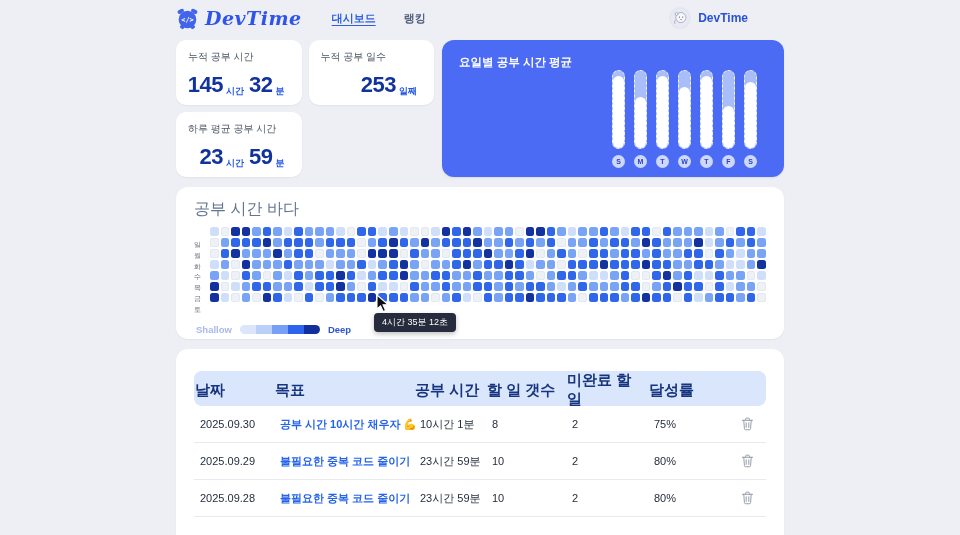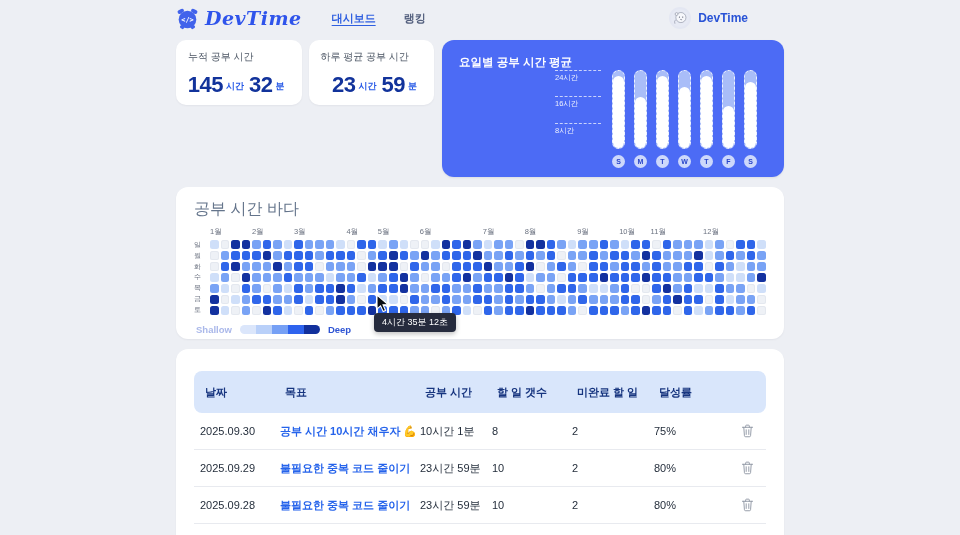--- a/index.html
+++ b/index.html
@@ -20,21 +20,21 @@
   .avatar { width:22px; height:22px; border-radius:50%; background:#e4e7f2; display:flex;
             align-items:center; justify-content:center; overflow:hidden; }
   .user-name { font-size:12px; font-weight:700; color:#2953d6; }
 
   
   .stats-row { display:flex; gap:8px; margin-top:8px; }
   .stats-grid { width:258px; display:grid; grid-template-columns:1fr 1fr; gap:7px; }
   .stat-card { background:#fff; border-radius:10px; height:65px; position:relative;
                box-shadow:0 1px 2px rgba(16,24,40,.05); }
   .stat-label { position:absolute; top:10px; left:12px; font-size:10px; color:#4b5563; }
-  .stat-value { position:absolute; right:12px; bottom:7px; display:flex; align-items:flex-start; }
+  .stat-value { position:absolute; right:12px; bottom:7px; display:flex; align-items:flex-end; }
   .stat-value .num { font-size:22px; font-weight:800; color:#12339b; letter-spacing:-.5px; }
   .stat-value .unit { font-size:9px; font-weight:700; color:#2457e6; margin:8px 5px 0 3px; }
 
   
   .weekday-card { flex:1; height:137px; background:#4c6bf5; border-radius:12px; position:relative;
                   box-shadow:0 1px 2px rgba(16,24,40,.08); }
   .weekday-title { position:absolute; top:15px; left:17px; font-size:11.5px; font-weight:700; color:#fff; }
   .chart { position:absolute; left:113px; right:28px; top:30px; height:100px; }
   .axis { position:absolute; left:0; top:0; width:56px; height:79px; }
   .tick { position:absolute; left:0; width:100%; }
@@ -69,23 +69,23 @@
   .swatches { display:flex; width:80px; height:9px; border-radius:5px; overflow:hidden; }
   .swatches i { flex:1; }
   .hm-tooltip { position:absolute; left:198px; top:126px; background:#262b3d; color:#fff;
                 font-size:9px; padding:3px 8px; border-radius:4px; white-space:nowrap;
                 box-shadow:0 2px 5px rgba(0,0,0,.25); z-index:5; }
   .cursor { position:absolute; left:200px; top:107px; z-index:6; }
 
   
   .table-card { margin-top:10px; background:#fff; border-radius:12px; padding:12px 18px;
                 box-shadow:0 1px 2px rgba(16,24,40,.05); min-height:220px; }
-  .thead { margin-top:10px; background:#d9e6fb; border-radius:8px; height:42px; display:grid;
+  .thead { margin-top:10px; background:#d9e6fb; border-radius:8px; height:35px; display:grid;
            grid-template-columns:80px 140px 72px 80px 82px 86px 1fr; align-items:center;
-           padding:0 11px; font-size:11px; font-weight:700; color:#17357f; }
+           padding:0 1px; font-size:15px; font-weight:700; color:#17357f; }
   .trow { display:grid; grid-template-columns:80px 140px 72px 80px 82px 86px 1fr; align-items:center;
           padding:0 6px; height:37px; border-bottom:1px solid #e8eaef; font-size:11px; color:#1f2937; }
   .trow .goal { color:#2563eb; font-weight:600; }
   .trash-btn { justify-self:end; margin-right:6px; background:none; border:none; cursor:pointer;
                display:flex; align-items:center; }
 </style>
 </head>
 <body>
 
 <div class="container">
@@ -128,46 +128,39 @@
         <div class="stat-card">
      <div class="stat-label">누적 공부 시간</div>
      <div class="stat-value">
        <span class="num">145</span>
             <span class="unit">시간</span>
             <span class="num">32</span>
             <span class="unit">분</span>
      </div>
         </div>
         <div class="stat-card">
+     <div class="stat-label">누적 공부 일수</div>
+     <div class="stat-value">
+       <span class="num">253</span>
+            <span class="unit">일째</span>
+     </div>
+        </div>
+        <div class="stat-card">
      <div class="stat-label">하루 평균 공부 시간</div>
      <div class="stat-value">
        <span class="num">23</span>
             <span class="unit">시간</span>
             <span class="num">59</span>
             <span class="unit">분</span>
      </div>
         </div>
       </div>
     <div class="weekday-card">
       <div class="weekday-title">요일별 공부 시간 평균</div>
       <div class="chart">
-        <div class="axis" id="axis">
-            <div class="tick" style="top:0px">
-            <div class="tick-line"></div>
-              <div class="tick-label">24시간</div>
-            </div>
-            <div class="tick" style="top:26.333333333333336px">
-            <div class="tick-line"></div>
-              <div class="tick-label">16시간</div>
-            </div>
-            <div class="tick" style="top:52.66666666666667px">
-            <div class="tick-line"></div>
-              <div class="tick-label">8시간</div>
-            </div>
-          </div>
         <div class="bars" id="bars">
             <div class="bar-col">
             <div class="track">
                 <div class="fill" style="height:93.75%"></div>
               </div>
             <div class="day-circle">S</div>
           </div>
             <div class="bar-col">
             <div class="track">
                 <div class="fill" style="height:66.66666666666666%"></div>
@@ -215,34 +208,20 @@
       <div class="hm-daylabels" id="hmDays">
           <span>일</span>
           <span>월</span>
           <span>화</span>
           <span>수</span>
           <span>목</span>
           <span>금</span>
           <span>토</span>
         </div>
       <div class="hm-right">
-        <div class="hm-months" id="hmMonths">
-            <span style="left:0%">1월</span>
-            <span style="left:7.547169811320755%">2월</span>
-            <span style="left:15.09433962264151%">3월</span>
-            <span style="left:24.528301886792452%">4월</span>
-            <span style="left:30.18867924528302%">5월</span>
-            <span style="left:37.735849056603776%">6월</span>
-            <span style="left:49.056603773584904%">7월</span>
-            <span style="left:56.60377358490566%">8월</span>
-            <span style="left:66.0377358490566%">9월</span>
-            <span style="left:73.58490566037736%">10월</span>
-            <span style="left:79.24528301886792%">11월</span>
-            <span style="left:88.67924528301887%">12월</span>
-          </div>
         <div class="hm-grid" id="hmGrid">
             <div class="cell " style="background:#cfdff9"></div>
             <div class="cell c0" style="background:#eef1f6"></div>
             <div class="cell " style="background:#13319f"></div>
             <div class="cell " style="background:#13319f"></div>
             <div class="cell " style="background:#79a3f5"></div>
             <div class="cell " style="background:#2f66ea"></div>
             <div class="cell " style="background:#79a3f5"></div>
             <div class="cell " style="background:#cfdff9"></div>
             <div class="cell " style="background:#2f66ea"></div>

